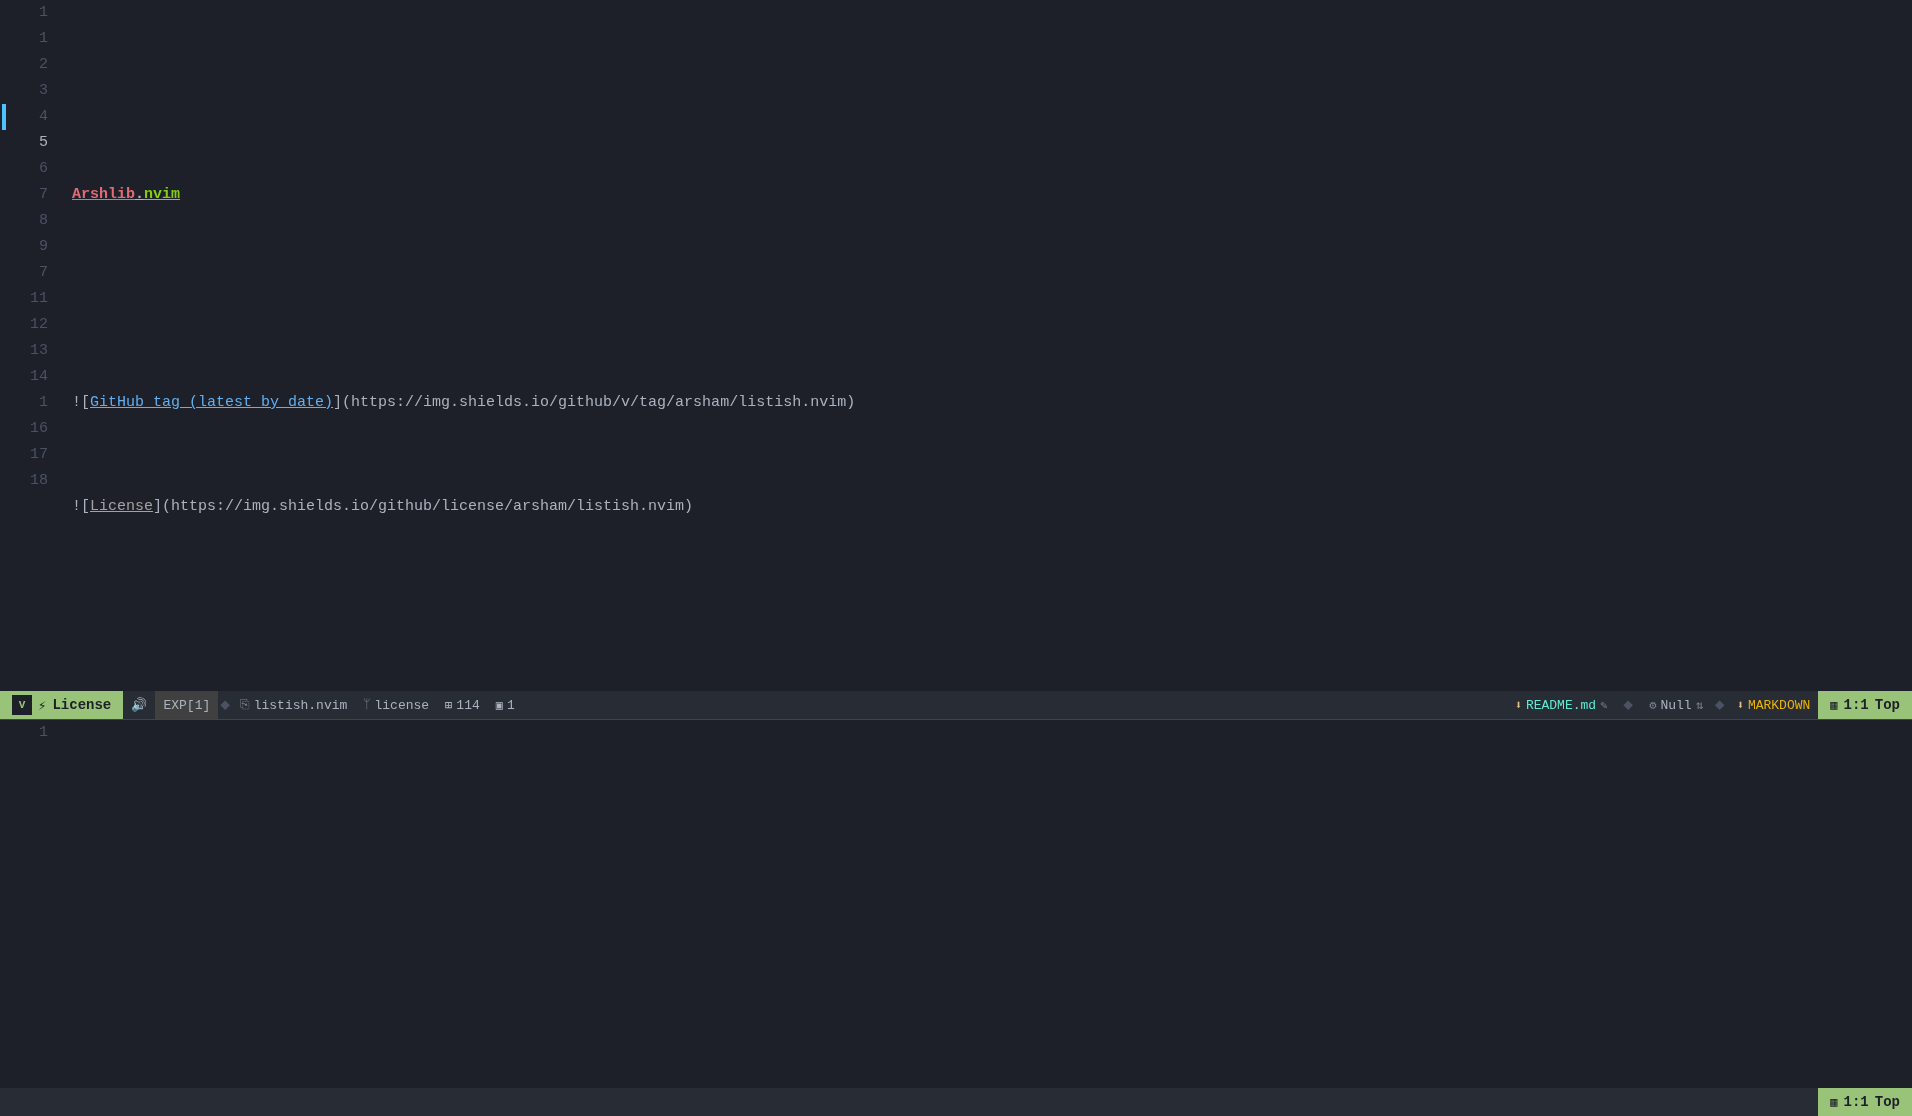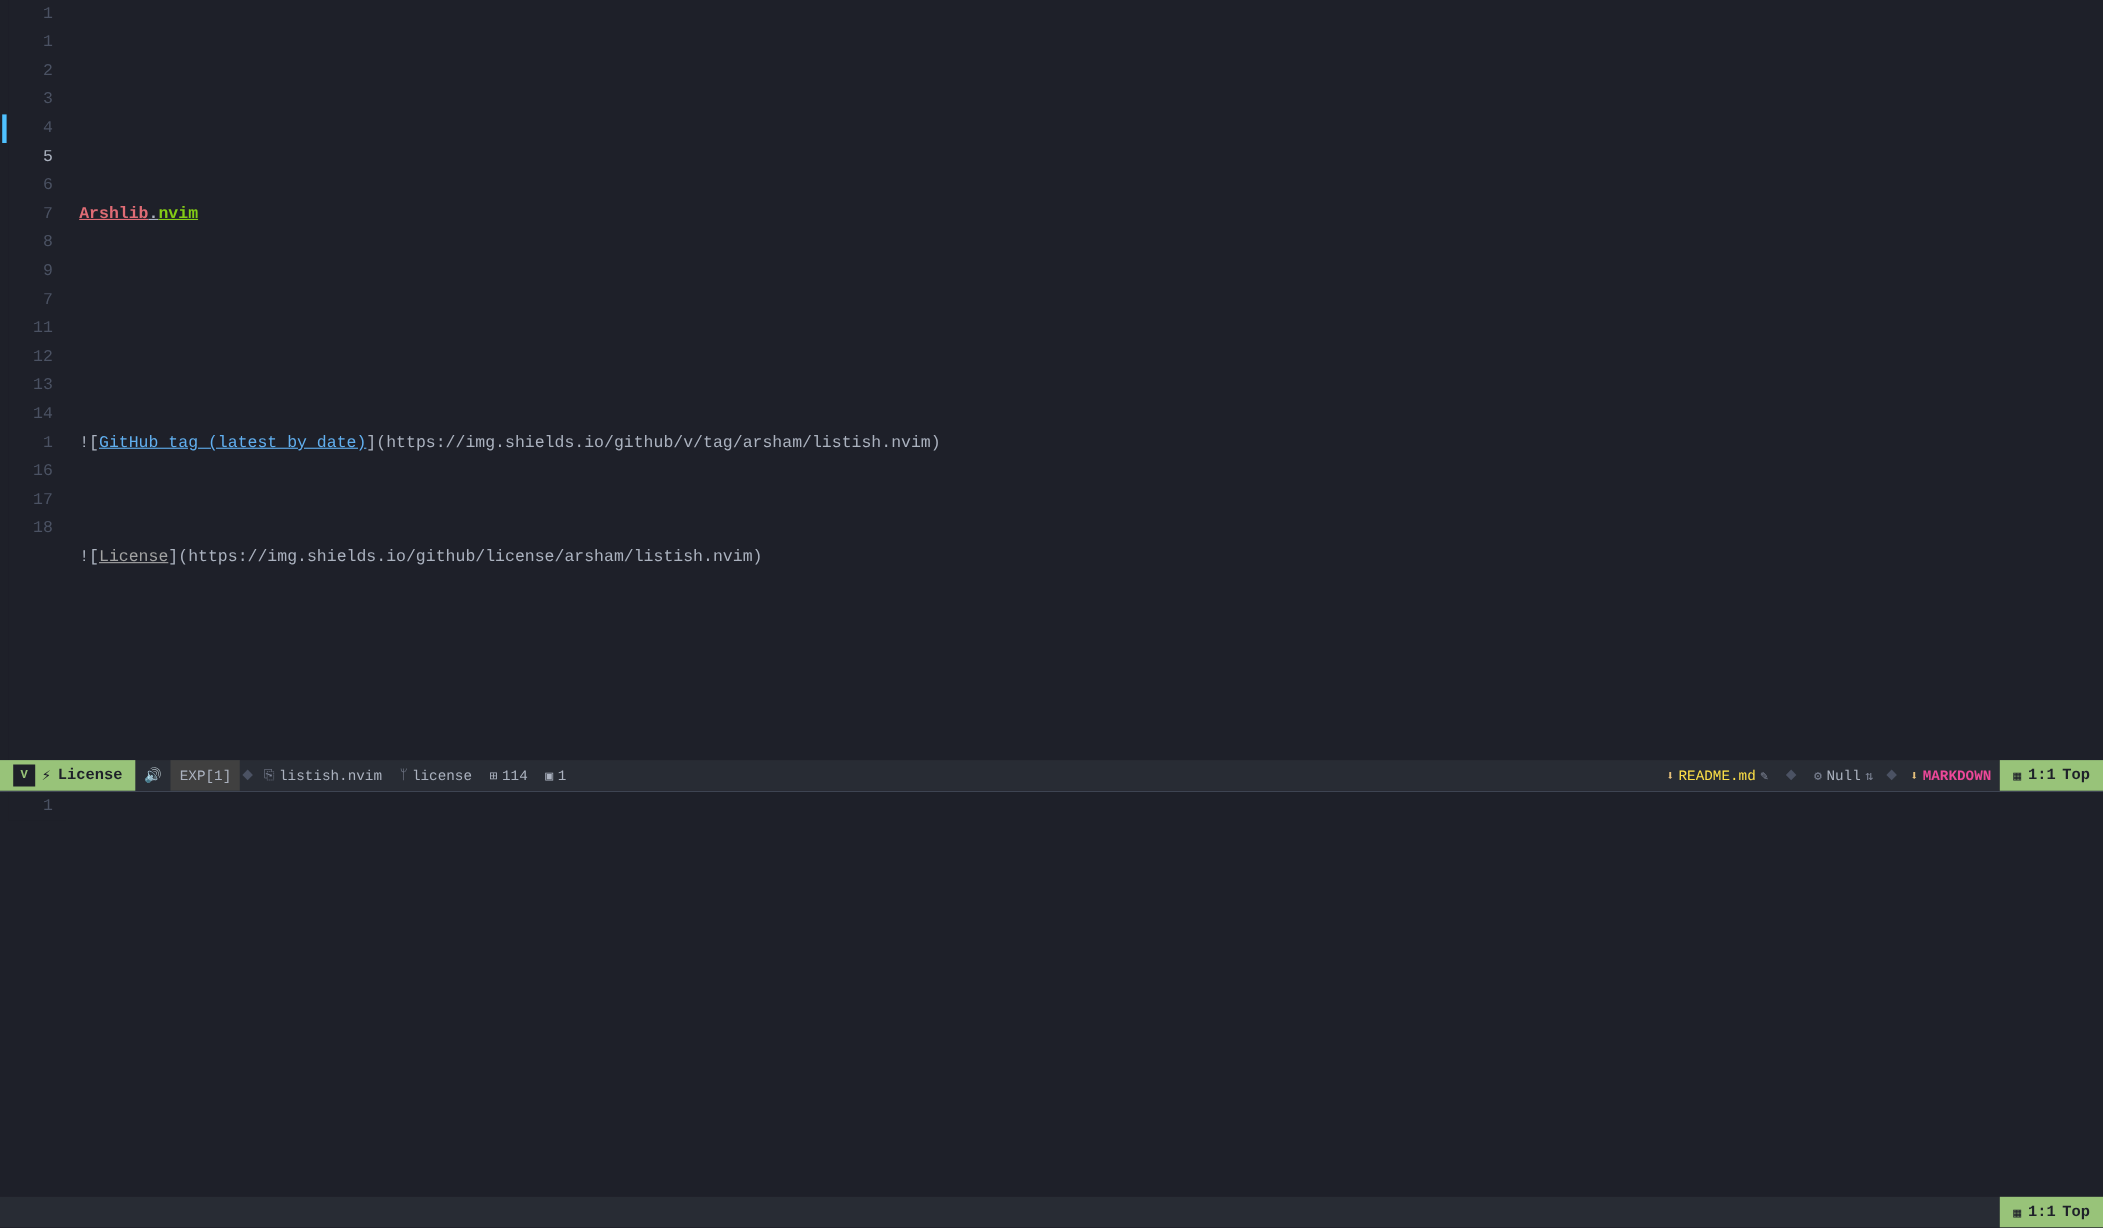--- a/index.html
+++ b/index.html
@@ -302,37 +302,37 @@
 
     <div class="status-section">
       <span style="font-size:12px;">▣</span>
       <span>1</span>
     </div>
 
     <div class="status-right">
 
       <div class="status-section">
         <span style="color:#e5c07b;font-size:12px;">⬇</span>
-        <span style="color:#fde047;">README.md</span>
+        <span style="color:#5eead4;">README.md</span>
         <span style="font-size:12px;color:#7c8394;">✎</span>
       </div>
 
       <span class="status-sep" style="margin:0 8px;">⬥</span>
 
       <div class="status-section">
         <span style="font-size:12px;color:#7c8394;">⚙</span>
         <span>Null</span>
         <span style="font-size:12px;color:#7c8394;">⇅</span>
       </div>
 
       <span class="status-sep" style="margin:0 4px;">⬥</span>
 
       <div class="status-section">
         <span style="color:#e5c07b;font-size:12px;">⬇</span>
-        <span style="color:#ec4899;font-weight:bold;">MARKDOWN</span>
+        <span style="color:#eab308;font-weight:normal;">MARKDOWN</span>
       </div>
 
       <div class="status-position">
         <span style="font-size:12px;">▦</span>
         <span>1:1</span>
         <span>Top</span>
       </div>
     </div>
   </div>
 

